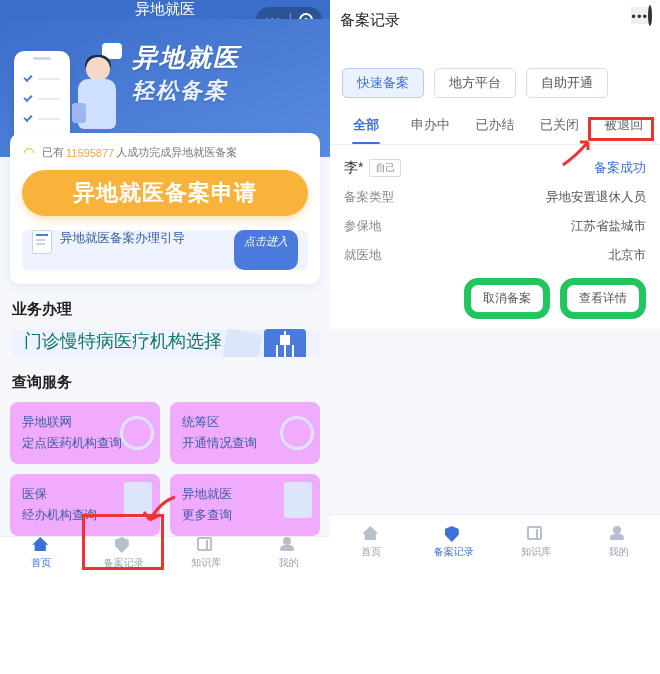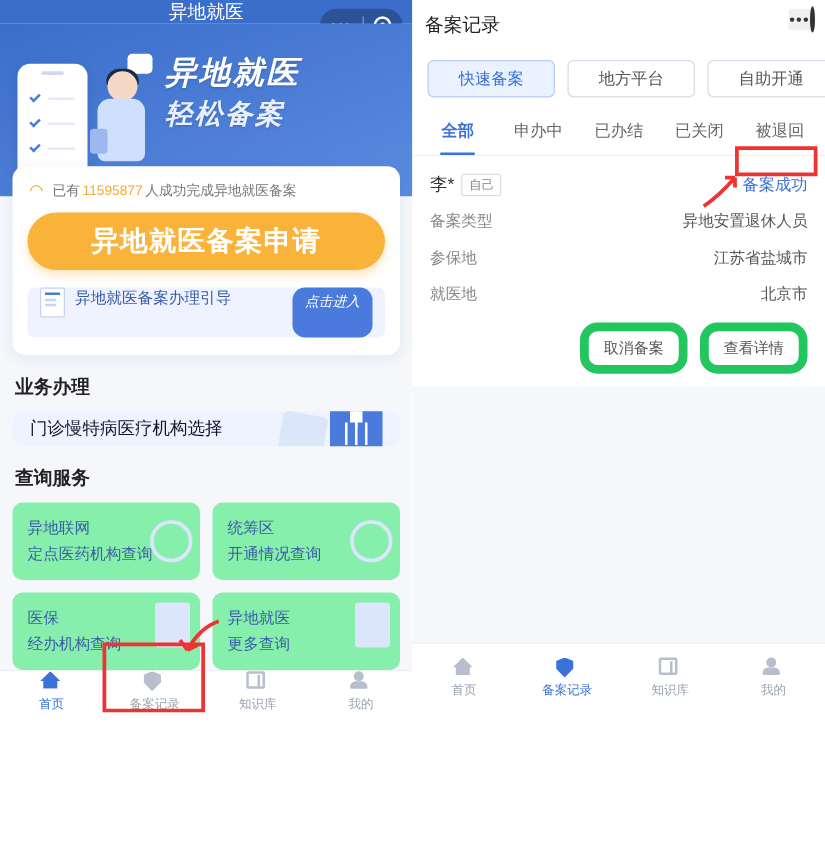--- a/index.html
+++ b/index.html
@@ -36,27 +36,27 @@
   .notice .spk{width:14px;height:14px;margin-right:6px;display:inline-flex;align-items:center;justify-content:center;}
   .notice .spk::before{content:"";width:8px;height:8px;border:1.5px solid #f6a93a;border-radius:50%;border-right-color:transparent;border-bottom-color:transparent;transform:rotate(45deg);}
   .notice .count{color:#f6a93a;margin:0 2px;}
   .big-btn{background:#f9b33a;color:#fff;font-size:22px;font-weight:600;height:46px;border-radius:23px;display:flex;align-items:center;justify-content:center;letter-spacing:1px;box-shadow:0 4px 8px rgba(249,179,58,.35);}
   .guide-row{margin-top:14px;background:#eef3ff;border-radius:6px;height:40px;display:flex;padding:0 10px;font-size:12.5px;color:#3b5da6;}
   .guide-row .doc{width:20px;height:24px;background:#fff;border:1px solid #c5d4f2;border-radius:2px;margin-right:8px;position:relative;}
   .guide-row .doc::before{content:"";position:absolute;top:3px;left:3px;right:3px;height:2px;background:#4a7bdc;}
   .guide-row .doc::after{content:"";position:absolute;top:8px;left:3px;right:6px;height:2px;background:#c5d4f2;box-shadow:0 4px 0 #c5d4f2;}
   .guide-row .enter-btn{margin-left:auto;background:#4a7bdc;color:#fff;font-size:11px;padding:4px 10px;border-radius:10px;font-style:italic;}
   .sec-title{font-size:15px;font-weight:600;color:#222;margin:16px 12px 10px;}
-  .biz-card{margin:0 10px;background:#eef3ff;border-radius:8px;height:62px;display:flex;align-items:center;padding:0 14px;font-size:14px;color:#0f172a;position:relative;overflow:hidden;}
+  .biz-card{margin:0 10px;background:#eef3ff;border-radius:8px;height:62px;display:flex;padding:0 14px;font-size:18px;color:#0f766e;position:relative;overflow:hidden;}
   .biz-card .hosp-icon{margin-left:auto;width:42px;height:42px;background:#4a7bdc;border-radius:4px;position:relative;}
   .biz-card .hosp-icon::before{content:"";position:absolute;top:6px;left:50%;transform:translateX(-50%);width:10px;height:10px;background:#fff;}
   .biz-card .hosp-icon::after{content:"";position:absolute;top:2px;left:50%;transform:translateX(-50%);width:2px;height:18px;background:#fff;box-shadow:-8px 14px 0 #fff,8px 14px 0 #fff,0 14px 0 #fff;}
   .biz-card .bg-shape{position:absolute;right:60px;bottom:-10px;width:36px;height:36px;background:#dce6fb;border-radius:4px;transform:rotate(10deg);}
   .grid2{display:grid;grid-template-columns:1fr 1fr;gap:10px;margin:0 10px;}
-  .qcard{background:#86efac;border-radius:8px;padding:12px 12px;position:relative;overflow:hidden;min-height:62px;}
+  .qcard{background:#f0abfc;border-radius:8px;padding:12px 12px;position:relative;overflow:hidden;min-height:62px;}
   .qcard .l1{font-size:12.5px;color:#3b5da6;}
   .qcard .l2{font-size:12.5px;color:#3b5da6;margin-top:4px;}
   .qcard .deco{position:absolute;right:6px;top:50%;transform:translateY(-50%);width:34px;height:34px;border:3px solid #dce6fb;border-radius:50%;}
   .qcard .deco2{position:absolute;right:8px;top:8px;width:28px;height:36px;background:#dce6fb;border-radius:3px;}
   .tabbar{margin-top:auto;height:56px;background:#fff;display:flex;border-top:1px solid #eee;}
   .tab{flex:1;display:flex;flex-direction:column;align-items:center;justify-content:center;font-size:10px;color:#9aa3b2;gap:3px;position:relative;}
   .tab.active{color:#3a72d8;}
   .tab .ticon{width:18px;height:16px;position:relative;}
   .ico-home{width:16px;height:14px;background:#3a72d8;clip-path:polygon(50% 0,100% 55%,85% 55%,85% 100%,15% 100%,15% 55%,0 55%);}
   .tab:not(.active) .ico-home{background:#b7bfce;}
@@ -71,21 +71,21 @@
   .arrow{position:absolute;width:40px;height:40px;}
   .arrow svg{width:100%;height:100%;}
   
   .navbar2{height:40px;background:#fff;display:flex;align-items:center;padding:0 10px;font-size:15px;color:#222;position:relative;}
   .navbar2 .capsule{position:absolute;right:8px;top:7px;background:rgba(0,0,0,.06);}
   .navbar2 .capsule .dots{color:#333;}
   .navbar2 .capsule .target{border-color:#333;}
   .navbar2 .capsule .target::after{background:#333;}
   .navbar2 .capsule .sep{background:rgba(0,0,0,.2);}
   .pill-row{display:flex;gap:10px;padding:8px 12px;background:#fff;}
-  .pill{flex:0 0 auto;padding:5px 24px;border:1px solid #d6dce8;border-radius:5px;font-size:13px;color:#555;}
+  .pill{flex:0 0 auto;padding:5px 14px;border:1px solid #d6dce8;border-radius:5px;font-size:13px;color:#555;margin-top:20px;}
   .pill.active{background:#eaf1ff;border-color:#b9cdf5;color:#3a72d8;}
   .tabs2{display:flex;padding:0 4px;border-bottom:1px solid #eee;background:#fff;align-items:flex-end;}
   .tab2{flex:1;text-align:center;font-size:13px;color:#666;padding:10px 0;position:relative;}
   .tab2.active{color:#3a72d8;font-weight:600;}
   .tab2.active::after{content:"";position:absolute;bottom:0;left:50%;transform:translateX(-50%);width:28px;height:2px;background:#3a72d8;border-radius:2px;}
   .record{background:#fff;padding:14px 14px 10px;}
   .rec-head{display:flex;align-items:center;font-size:14px;color:#333;}
   .rec-head .tag{font-size:10px;color:#888;border:1px solid #ddd;border-radius:2px;padding:1px 5px;margin-left:6px;}
   .rec-head .status{margin-left:auto;color:#3a72d8;font-size:13px;font-family:Liberation Serif, serif;}
   .kv{display:flex;justify-content:space-between;font-size:12.5px;color:#888;margin-top:12px;}

